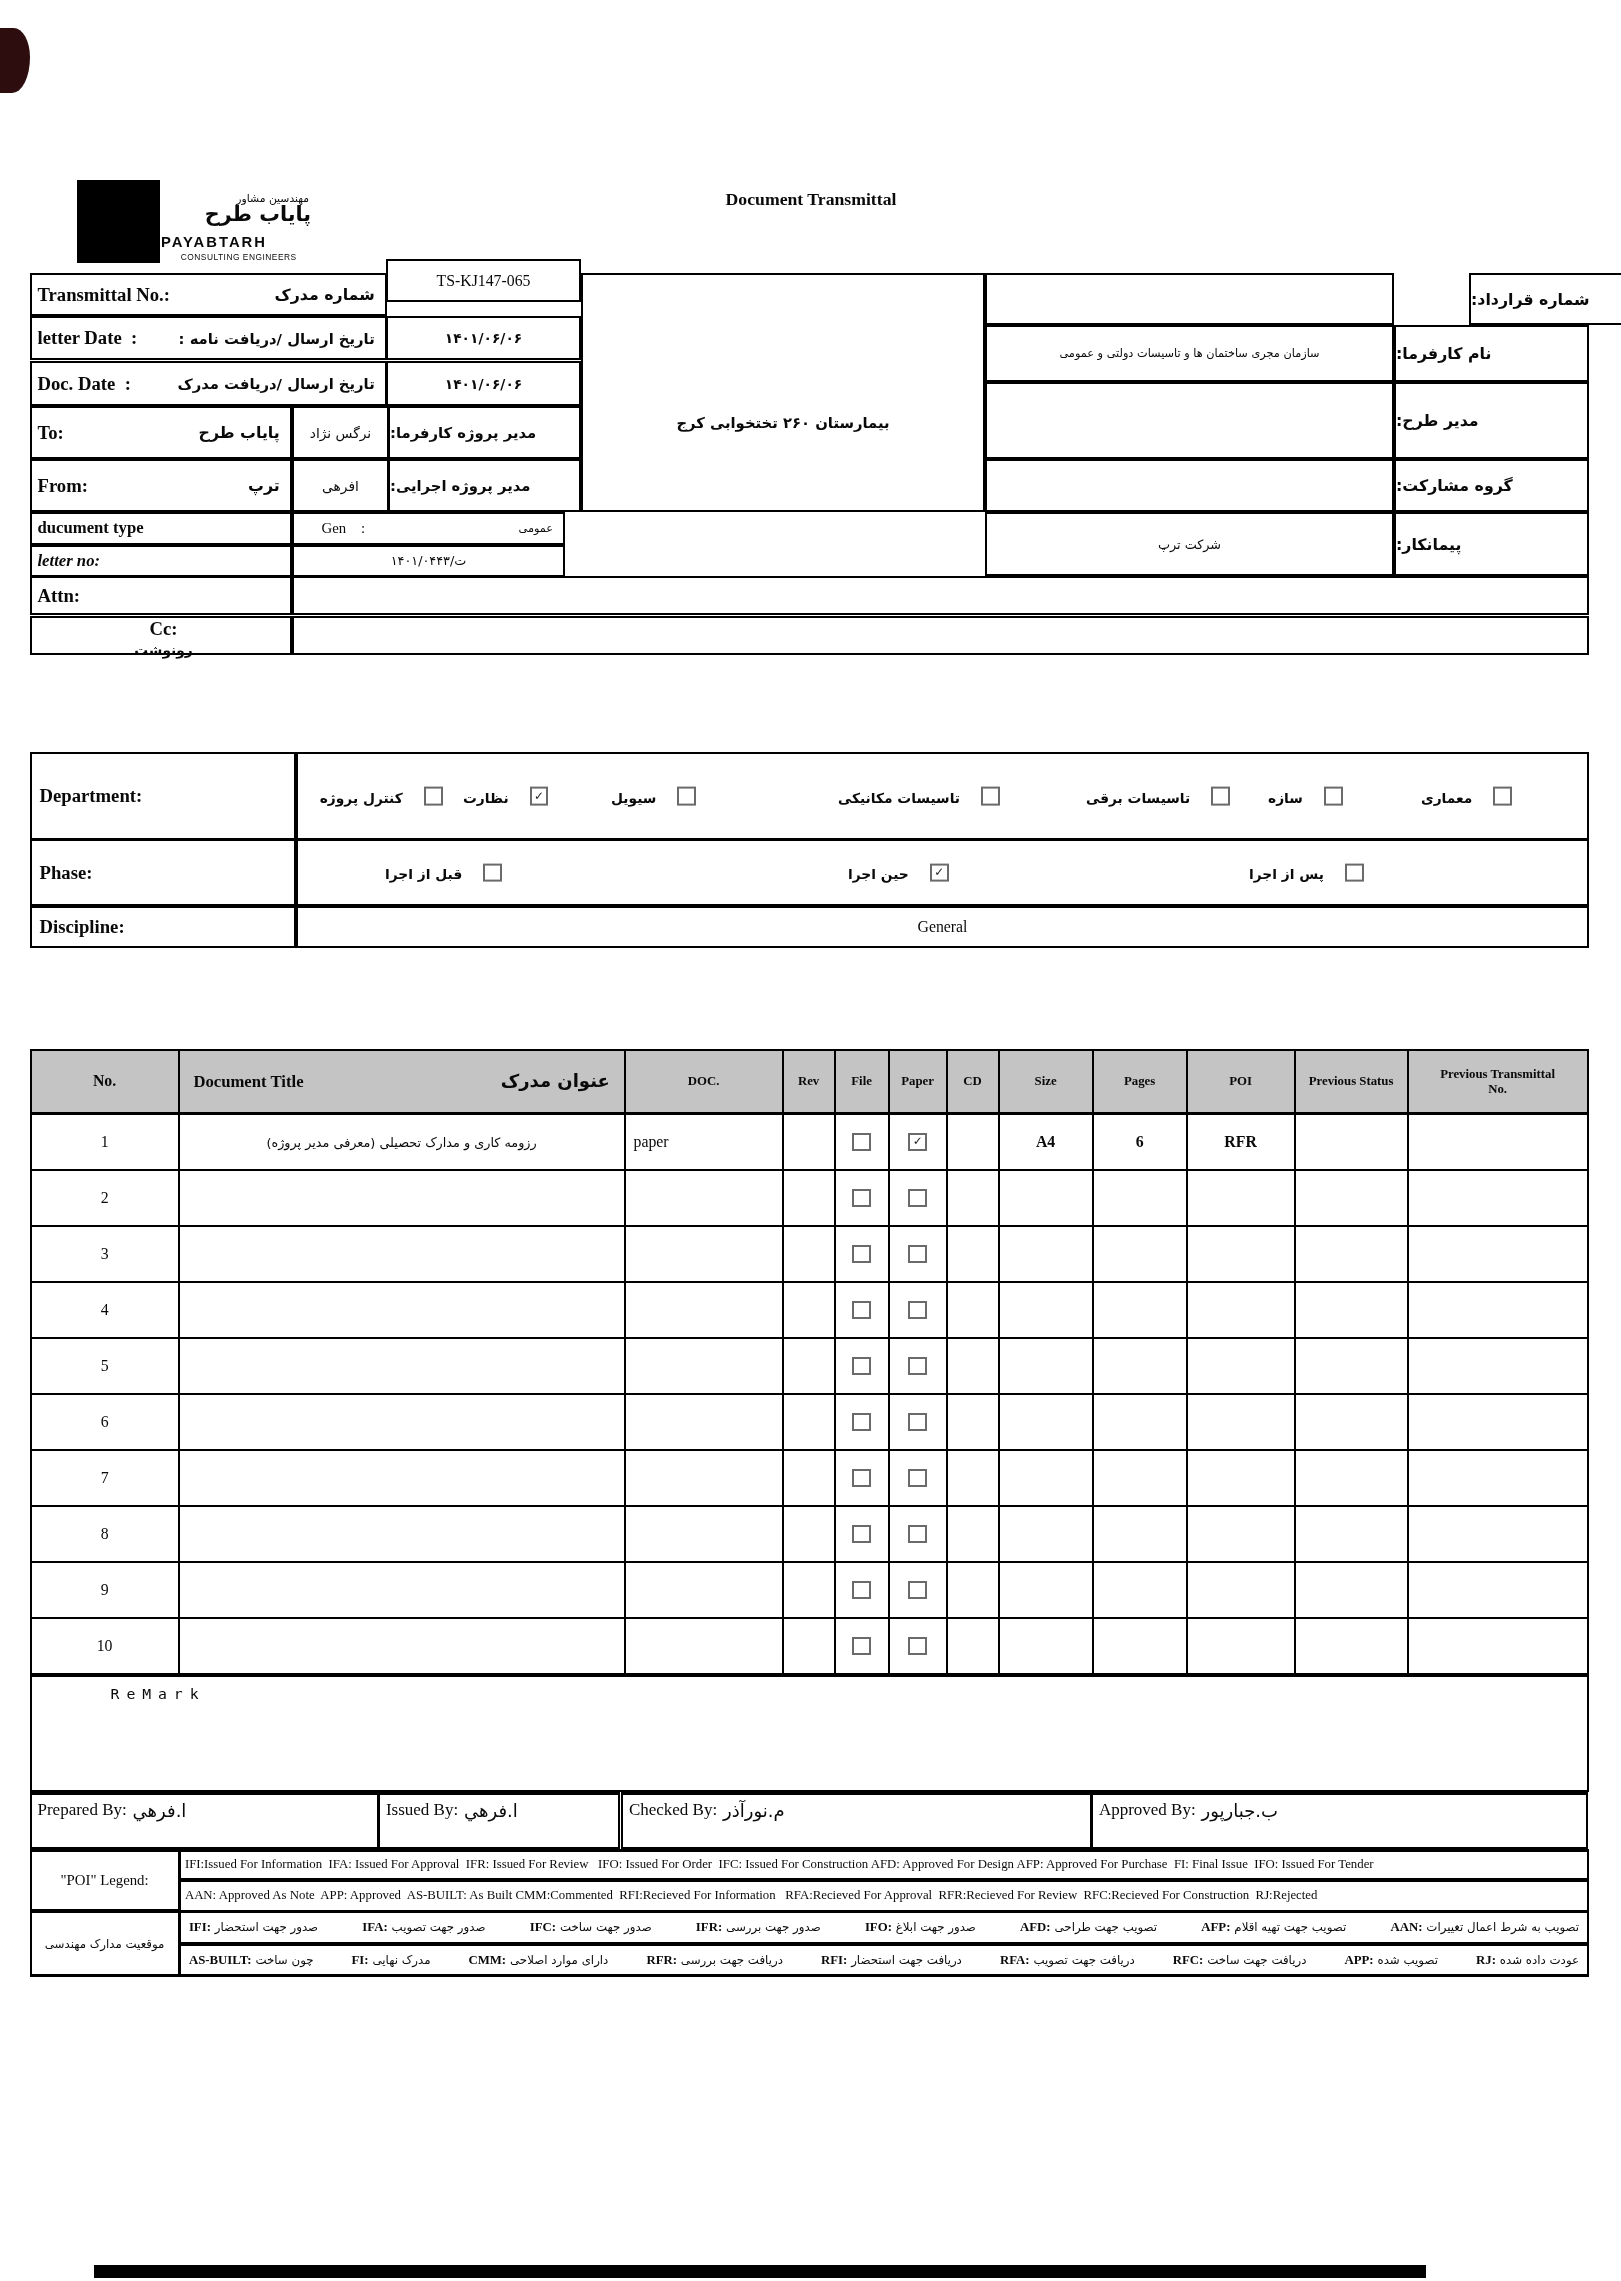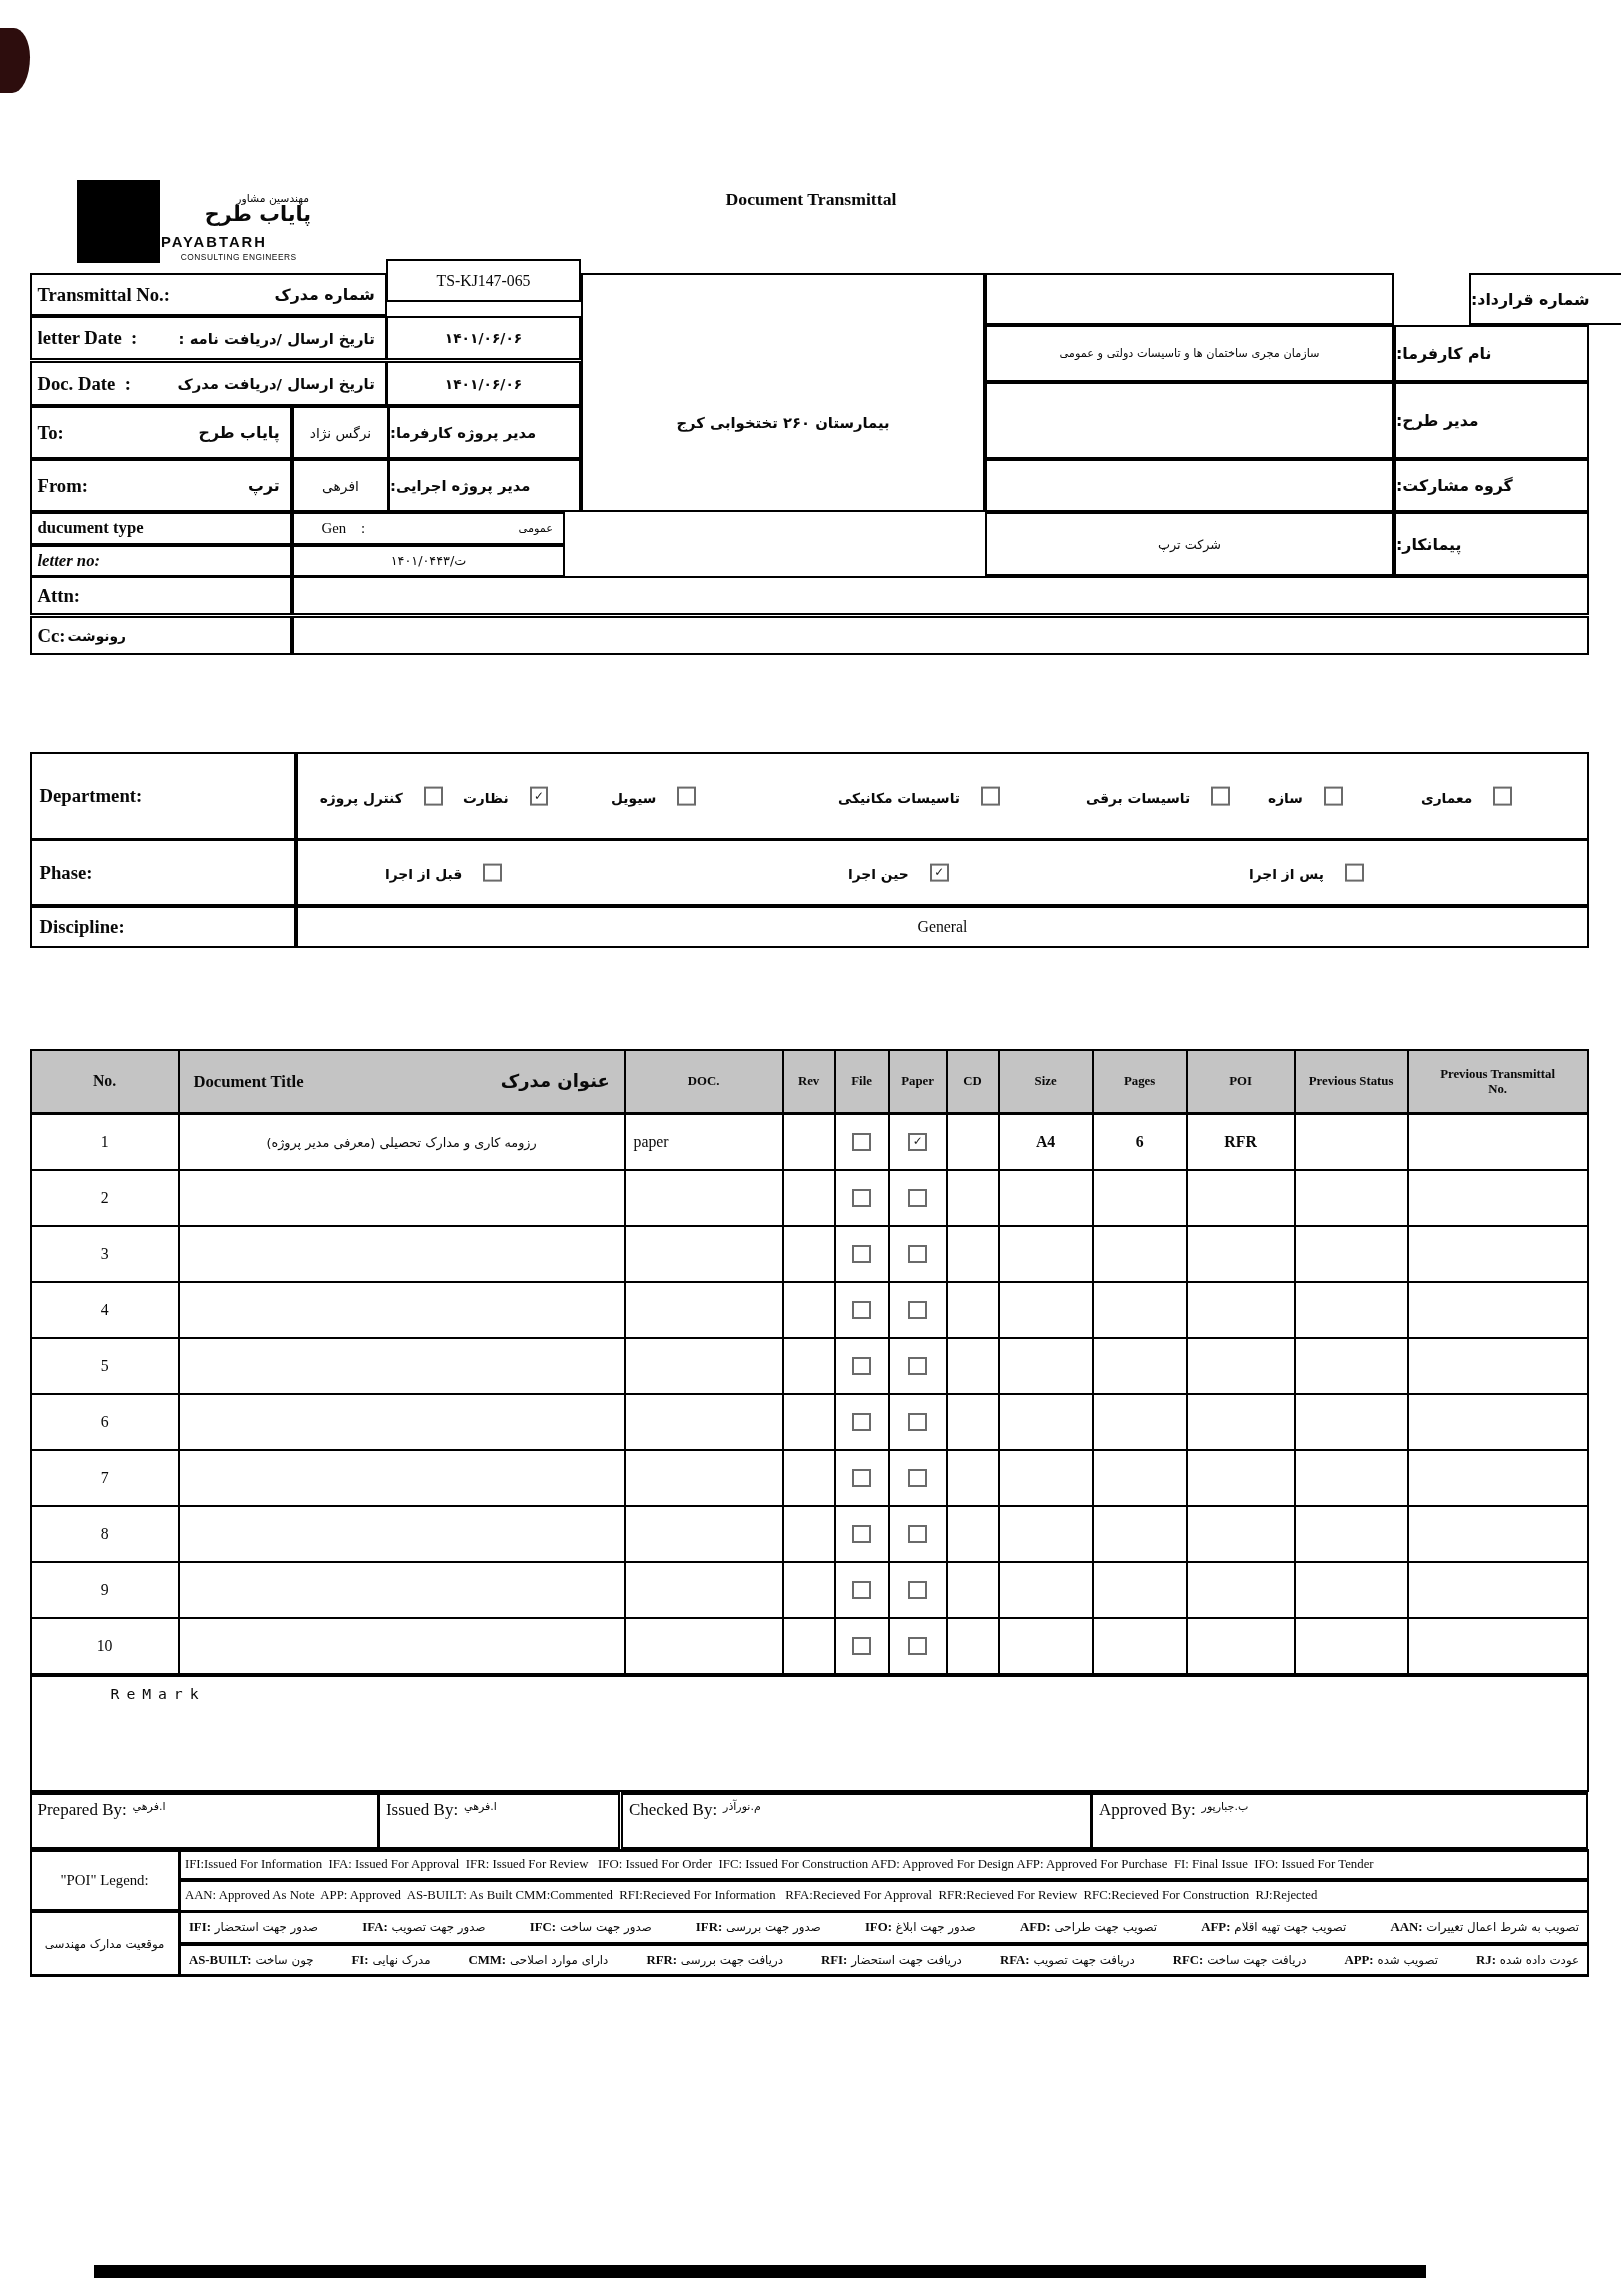--- a/index.html
+++ b/index.html
@@ -49,21 +49,21 @@
   .cell-doc{justify-content:flex-start;padding-left:7.9px;}
   .cell-strong{font-weight:bold;}
   .hdr-title{justify-content:space-between;padding:0 13.8px;}
   .hdr-title .fa{font-size:18px;font-weight:bold;margin-left:16px;}
 
   .remark{position:absolute;left:29.6px;top:1675px;width:1559px;height:117px;border:2px solid #000;box-sizing:border-box;
           font-family:"DejaVu Sans Mono",monospace;font-size:14.8px;letter-spacing:6.9px;padding:7.9px 0 0 79px;}
 
   .sig{border-top:3px solid #000;align-items:flex-start;padding-top:4.9px;gap:5.9px;}
   .sig .es{font-size:17px;}
-  .sig .fa{font-size:11px;}
+  .sig .fa{font-size:18px;}
 
   .leg-en{font-family:"Liberation Serif",serif;font-size:12.8px;white-space:pre;padding-left:3.9px;overflow:hidden;}
   .leg-row{display:flex;flex-direction:row-reverse;justify-content:space-between;align-items:center;
            padding:0 7.9px;overflow:hidden;}
   .leg-item{display:inline-flex;align-items:center;gap:3.9px;white-space:nowrap;font-size:11.8px;}
   .leg-code{font-family:"Liberation Serif",serif;font-weight:bold;font-size:12.8px;}
 
   .corner-blob{position:absolute;left:0;top:27.6px;width:29.6px;height:65px;background:#2d0d0d;border-radius:0 55% 60% 0/0 45% 55% 0;}
   .bottom-bar{position:absolute;left:94px;top:2265px;width:1332px;height:12.8px;background:#000;}
   .title{position:absolute;left:614px;top:189px;width:394px;text-align:center;font-family:"Liberation Serif",serif;
@@ -128,21 +128,21 @@
     <span class="es f15" style="padding-left:21.7px;">Gen    :</span>
     <span class="fa f11" dir="rtl">عمومی</span>
   </div>
 
   <div class="cell eb f17" style="left:29.6px;top:545px;width:262px;height:31.5px;padding-left:5.9px;font-style:italic;">letter no:</div>
   <div class="cell ctr fa f13" dir="rtl" style="left:292px;top:545px;width:273px;height:31.5px;">ت/۱۴۰۱/۰۴۴۳</div>
 
   <div class="cell eb f19" style="left:29.6px;top:576px;width:262px;height:39px;padding-left:5.9px;">Attn:</div>
   <div class="cell" style="left:292px;top:576px;width:1297px;height:39px;"></div>
 
-  <div class="cell" style="left:29.6px;top:616px;width:262px;height:39px;padding-left:5.9px;gap:2px;">
+  <div class="cell" style="left:29.6px;top:616px;width:262px;height:39px;padding-left:5.9px;gap:2px;flex-direction:column;">
     <span class="eb f19">Cc:</span>
     <span class="fa b f14" dir="rtl">رونوشت</span>
   </div>
   <div class="cell" style="left:292px;top:616px;width:1297px;height:39px;"></div>
 
   <div class="cell ctr fa b f15" dir="rtl" style="left:581px;top:273px;width:404px;height:239px;padding-top:60px;">بیمارستان ۲۶۰ تختخوابی کرج</div>
 
   <div class="cell" style="left:985px;top:273px;width:409px;height:52px;"></div>
   <div class="cell rgt fa b f16" dir="rtl" style="left:1462px;top:273px;width:195px;height:52px;margin-left:7px;">شماره قرارداد:</div>
 

